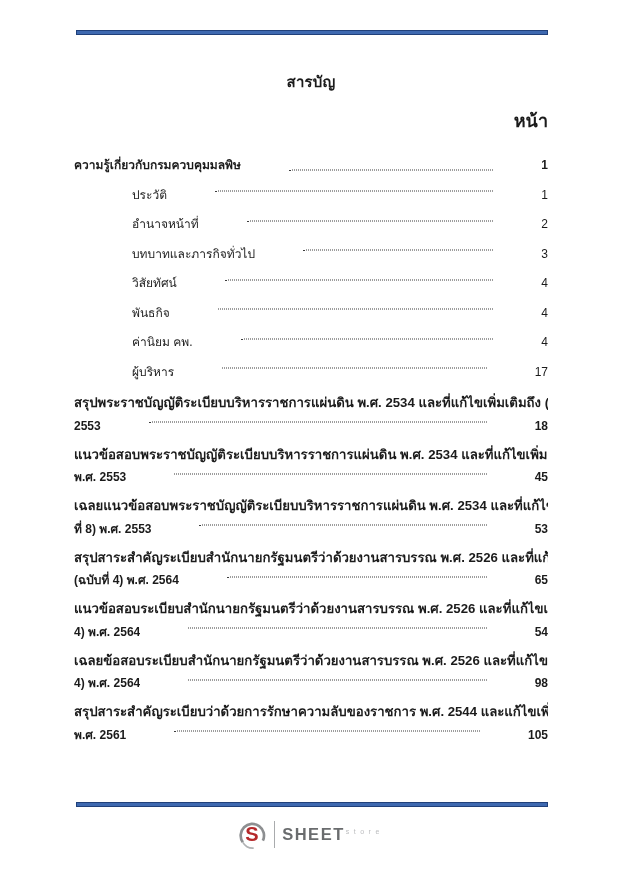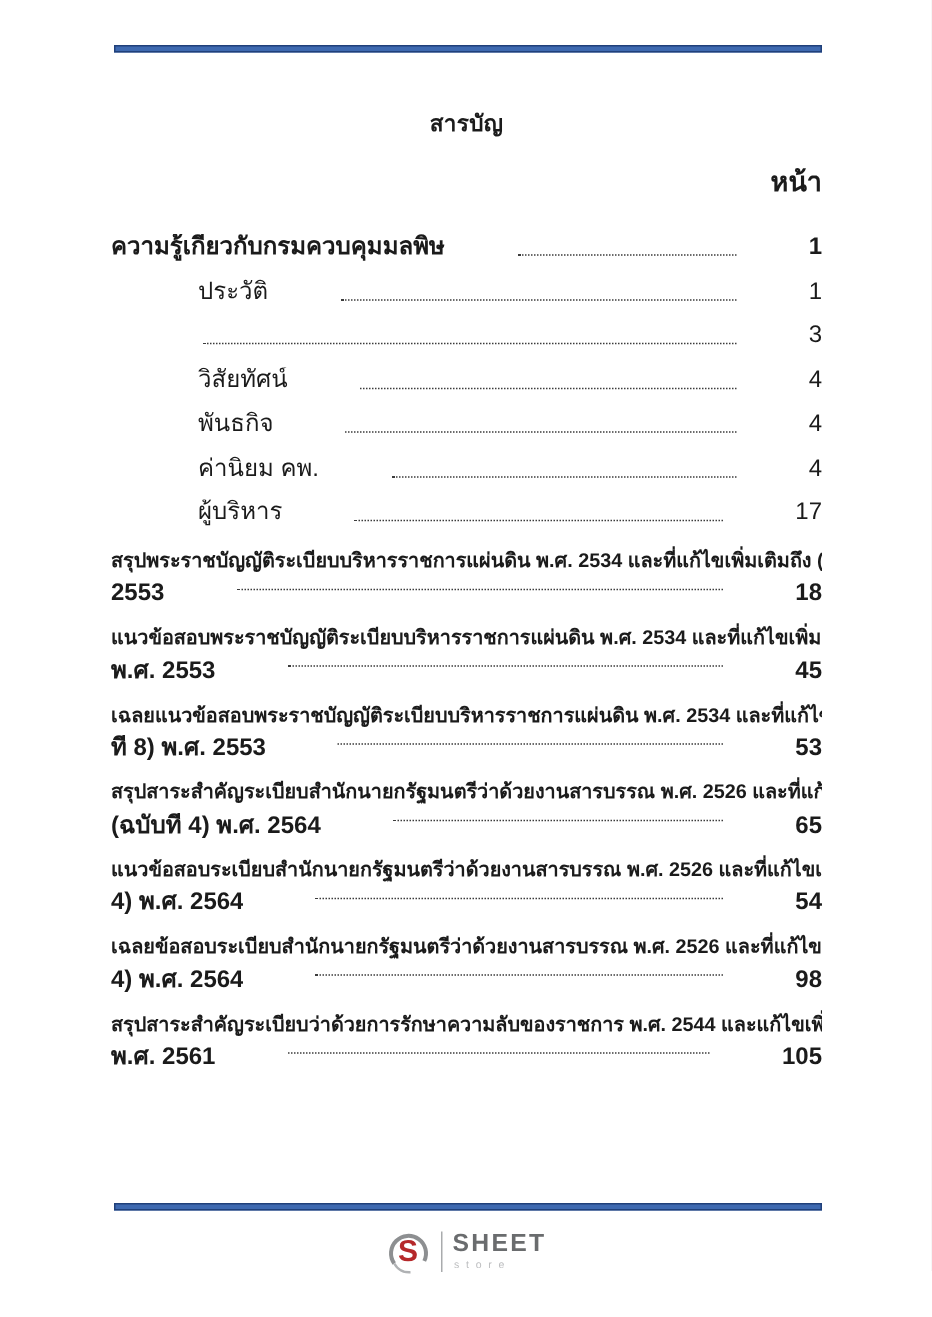--- a/index.html
+++ b/index.html
@@ -14,44 +14,44 @@
   }
   .rule-top { top:30px; }
   .rule-bottom { top:802px; }
 
   .content { position:absolute; left:74px; top:0; width:474px; }
 
   .doc-title { margin-top:70px; text-align:center; font-size:15px; font-weight:600; letter-spacing:.2px; }
   .col-head  { margin-top:12px; text-align:right; font-size:18px; font-weight:600; }
   #toc { margin-top:21px; }
 
-  .row { display:flex; align-items:flex-end; font-size:16px; line-height:18px; height:18px;gap:45px; }
+  .row { display:flex; align-items:flex-end; font-size:12px; line-height:18px; height:18px;gap:45px; }
   .row.single { margin-bottom:11.5px; }
   .row .t { white-space:nowrap; overflow:hidden; }
   .row .leader {
     flex:1; min-width:8px;
     border-bottom:1.6px dotted #3c3c3c;
     margin:0 3px; transform:translateY(-3.5px);
   }
   .row .pg { white-space:nowrap; }
   .bold { font-weight:700; }
-  .indent { padding-left:58px; }
+  .indent { padding-left:58px;align-items:center; }
 
   .entry { margin-bottom:6.5px; }
   .entry:first-of-type { margin-top:5px; }
   .entry .l1 { font-size:13.2px; line-height:22.5px; height:22.5px; white-space:nowrap; overflow:hidden; }
   .entry .row { height:22.5px;align-items:center; }
 
   .footer {
     position:absolute; left:0; top:812px; width:621px; height:44px;
     display:flex; align-items:center; justify-content:center; gap:7px;
   }
   .logo-mark { display:inline-flex; width:30px; height:32px; }
   .logo-divider { width:1px; height:27px; background:#a9abad; }
-  .logo-text { display:flex; flex-direction:column; line-height:1; }
+  .logo-text { display:flex; flex-direction:row; line-height:1; }
   .brand { font-size:16.5px; font-weight:700; color:#6a6c6e; letter-spacing:1.5px; }
   .brand-sub { font-size:7px; color:#bcbdbf; letter-spacing:4.5px; margin-top:2.5px; padding-left:1px; }
 </style>
 </head>
 <body>
 
 <div class="page">
 
   <div class="rule rule-top"></div>
 
@@ -63,20 +63,26 @@
     <span class="t">ความรู้เกี่ยวกับกรมควบคุมมลพิษ</span>
     <span class="leader"></span>
     <span class="pg">1</span>
   </div>
         <div class="row single indent">
     <span class="t">ประวัติ</span>
     <span class="leader"></span>
     <span class="pg">1</span>
   </div>
         <div class="row single indent">
+    <span class="t">อำนาจหน้าที่</span>
+    <span class="leader"></span>
+    <span class="pg">2</span>
+  </div>
+        <div class="row single indent">
+    <span class="t">บทบาทและภารกิจทั่วไป</span>
     <span class="leader"></span>
     <span class="pg">3</span>
   </div>
         <div class="row single indent">
     <span class="t">วิสัยทัศน์</span>
     <span class="leader"></span>
     <span class="pg">4</span>
   </div>
         <div class="row single indent">
     <span class="t">พันธกิจ</span>

